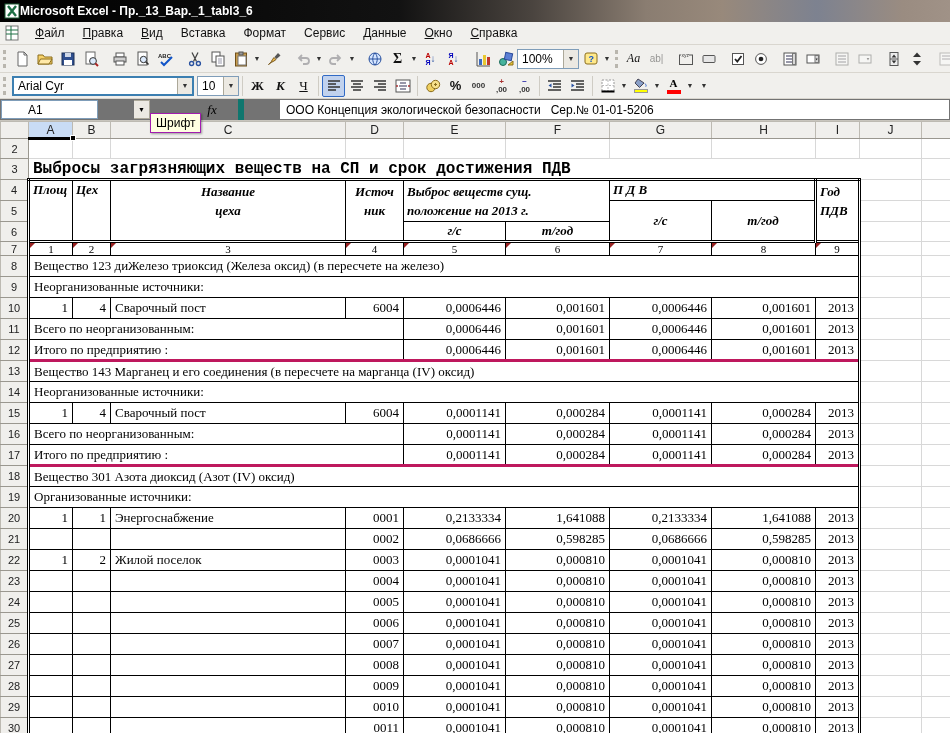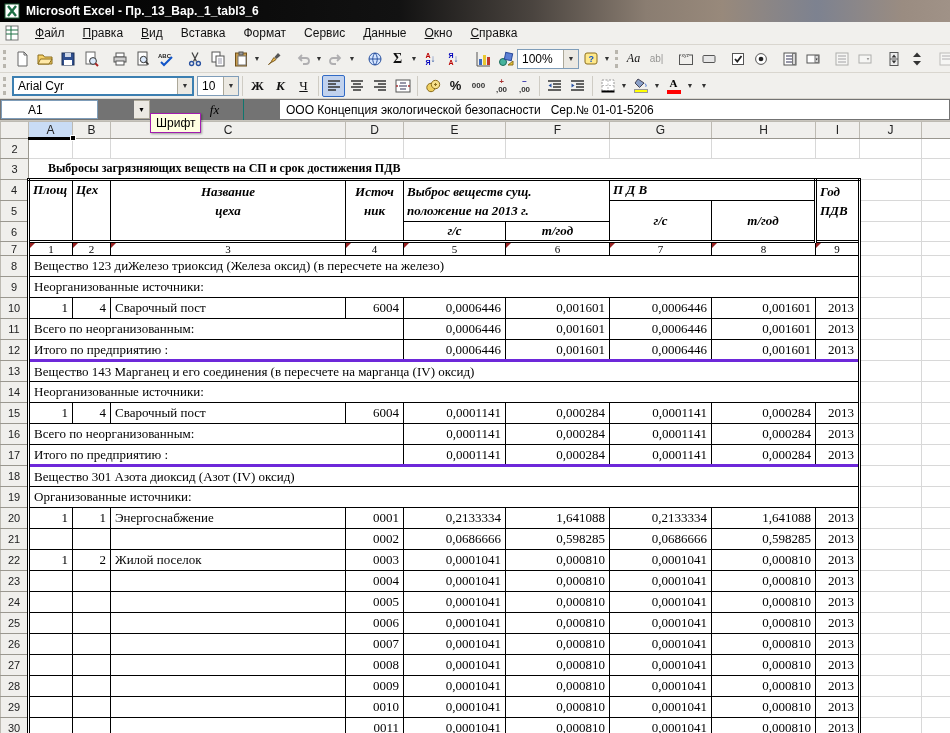--- a/index.html
+++ b/index.html
@@ -1,21 +1,21 @@
 <!DOCTYPE html>
 <html><head>
 <meta charset="utf-8">
 <style>
   * { margin:0; padding:0; box-sizing:border-box; }
   html,body { width:950px; height:733px; overflow:hidden; background:#fff;
               font-family:"Liberation Sans","DejaVu Sans",sans-serif; }
   .app { position:relative; width:950px; height:733px; background:#fff; }
 
   
-  .titlebar { height:22px; display:flex; align-items:center; gap:6px; padding-left:4px;
+  .titlebar { height:22px; display:flex; align-items:center; gap:0; padding-left:4px;
     background:linear-gradient(90deg,#000 0%,#121212 42%,#4a443f 56%,#8a7d71 68%,#98897b 76%,#7d8290 86%,#9a8c81 95%,#a09287 100%);
     color:#fff; font-size:12px; font-weight:bold; }
   .titlebar .ttl { white-space:nowrap; }
 
   
   .menubar { height:23px; background:#f1f0ed; border-bottom:1px solid #d9d6cf;
     display:flex; align-items:center; font-size:12px; color:#111; padding-left:2px; }
   .menubar .sheeticon { margin:0 6px 0 2px; }
   .mi { display:inline-block; padding:3px 9px; cursor:default; }
   .mi.accel-first::first-letter { text-decoration:underline; }
@@ -46,21 +46,21 @@
   .smalltx { font-size:8px; font-weight:bold; color:#333; letter-spacing:0; }
 
   
   .formulabar { height:22px; background:#737373; border-bottom:1px solid #c8c5bd;
     display:flex; align-items:stretch; font-size:12px;gap:36px; }
   .namebox { width:97px; background:#fff; border:1px solid #7f9db9; margin:1px 0 1px 1px;
     display:flex; align-items:center; padding-left:26px; }
   .nbarr { width:16px; background:#ece9e2; border:1px solid #aca899; border-left:none; margin:1px 0;
     display:flex; align-items:center; justify-content:center; font-size:7px; }
   .fxzone { width:58px; display:flex; align-items:center; justify-content:center;
-    border-right:1px solid #0f766e; font-family:"Liberation Serif",serif; font-style:italic; font-size:13px; }
+    border-right:6px solid #0f766e; font-family:"Liberation Serif",serif; font-style:italic; font-size:13px; }
   .ftext { flex:1; background:#fff; margin:1px 1px 1px 0; display:flex; align-items:center;
     padding-left:6px; white-space:pre; overflow:hidden; }
 
   
   .sheet { position:relative; }
   table.grid { border-collapse:collapse; table-layout:fixed; width:950px;
     font-family:"Liberation Serif","DejaVu Serif",serif; font-size:13px; color:#000; }
   table.grid td { overflow:hidden; white-space:nowrap; }
   tr.h17{height:17px} tr.h20{height:20px} tr.h21{height:21px} tr.h15{height:15px} tr.h14{height:14px}
 
@@ -68,23 +68,23 @@
     font-family:"Liberation Sans",sans-serif; font-size:11px; text-align:center; color:#222; }
   .ch { font-size:12px; }
   .ch.sel { background:#c9dcf5; }
   .rh { border-right-color:#9a978f; }
 
   .gc { background:#fff; border-right:1px solid #d8d8d8; border-bottom:1px solid #d8d8d8; }
   .tc { border:1px solid #000; background:#fff; }
   .dl { border-left:3px double #000;margin-top:25px; }
   .dr { border-right:3px double #000; }
   .dt { border-top:3px double #000; }
-  .tb { border-bottom:3px solid #6d28d9; }
-
-  .title-cell { font-weight:bold; font-size:12px; padding-left:19px; white-space:pre; }
+  .tb { border-bottom:3px solid #be185d; }
+
+  .title-cell { font-weight:bold; font-size:16px; padding-left:4px; white-space:pre;font-family:Liberation Mono, monospace; }
   .hdr { font-weight:bold; font-style:italic; font-size:13px; padding:1px 3px; vertical-align:top; }
   .hdr.vctr { vertical-align:middle; text-align:center; }
   .hdr .ln { line-height:19px; }
   .hdr .ctrln { text-align:center; }
   .num { text-align:right; padding-right:4px; }
   .txt { text-align:left; padding-left:4px; }
   .ctr { text-align:center; }
   .pre { white-space:pre; }
   .n7 { font-size:11px; position:relative; }
   .mk { position:absolute; left:0; top:0; width:0; height:0;

